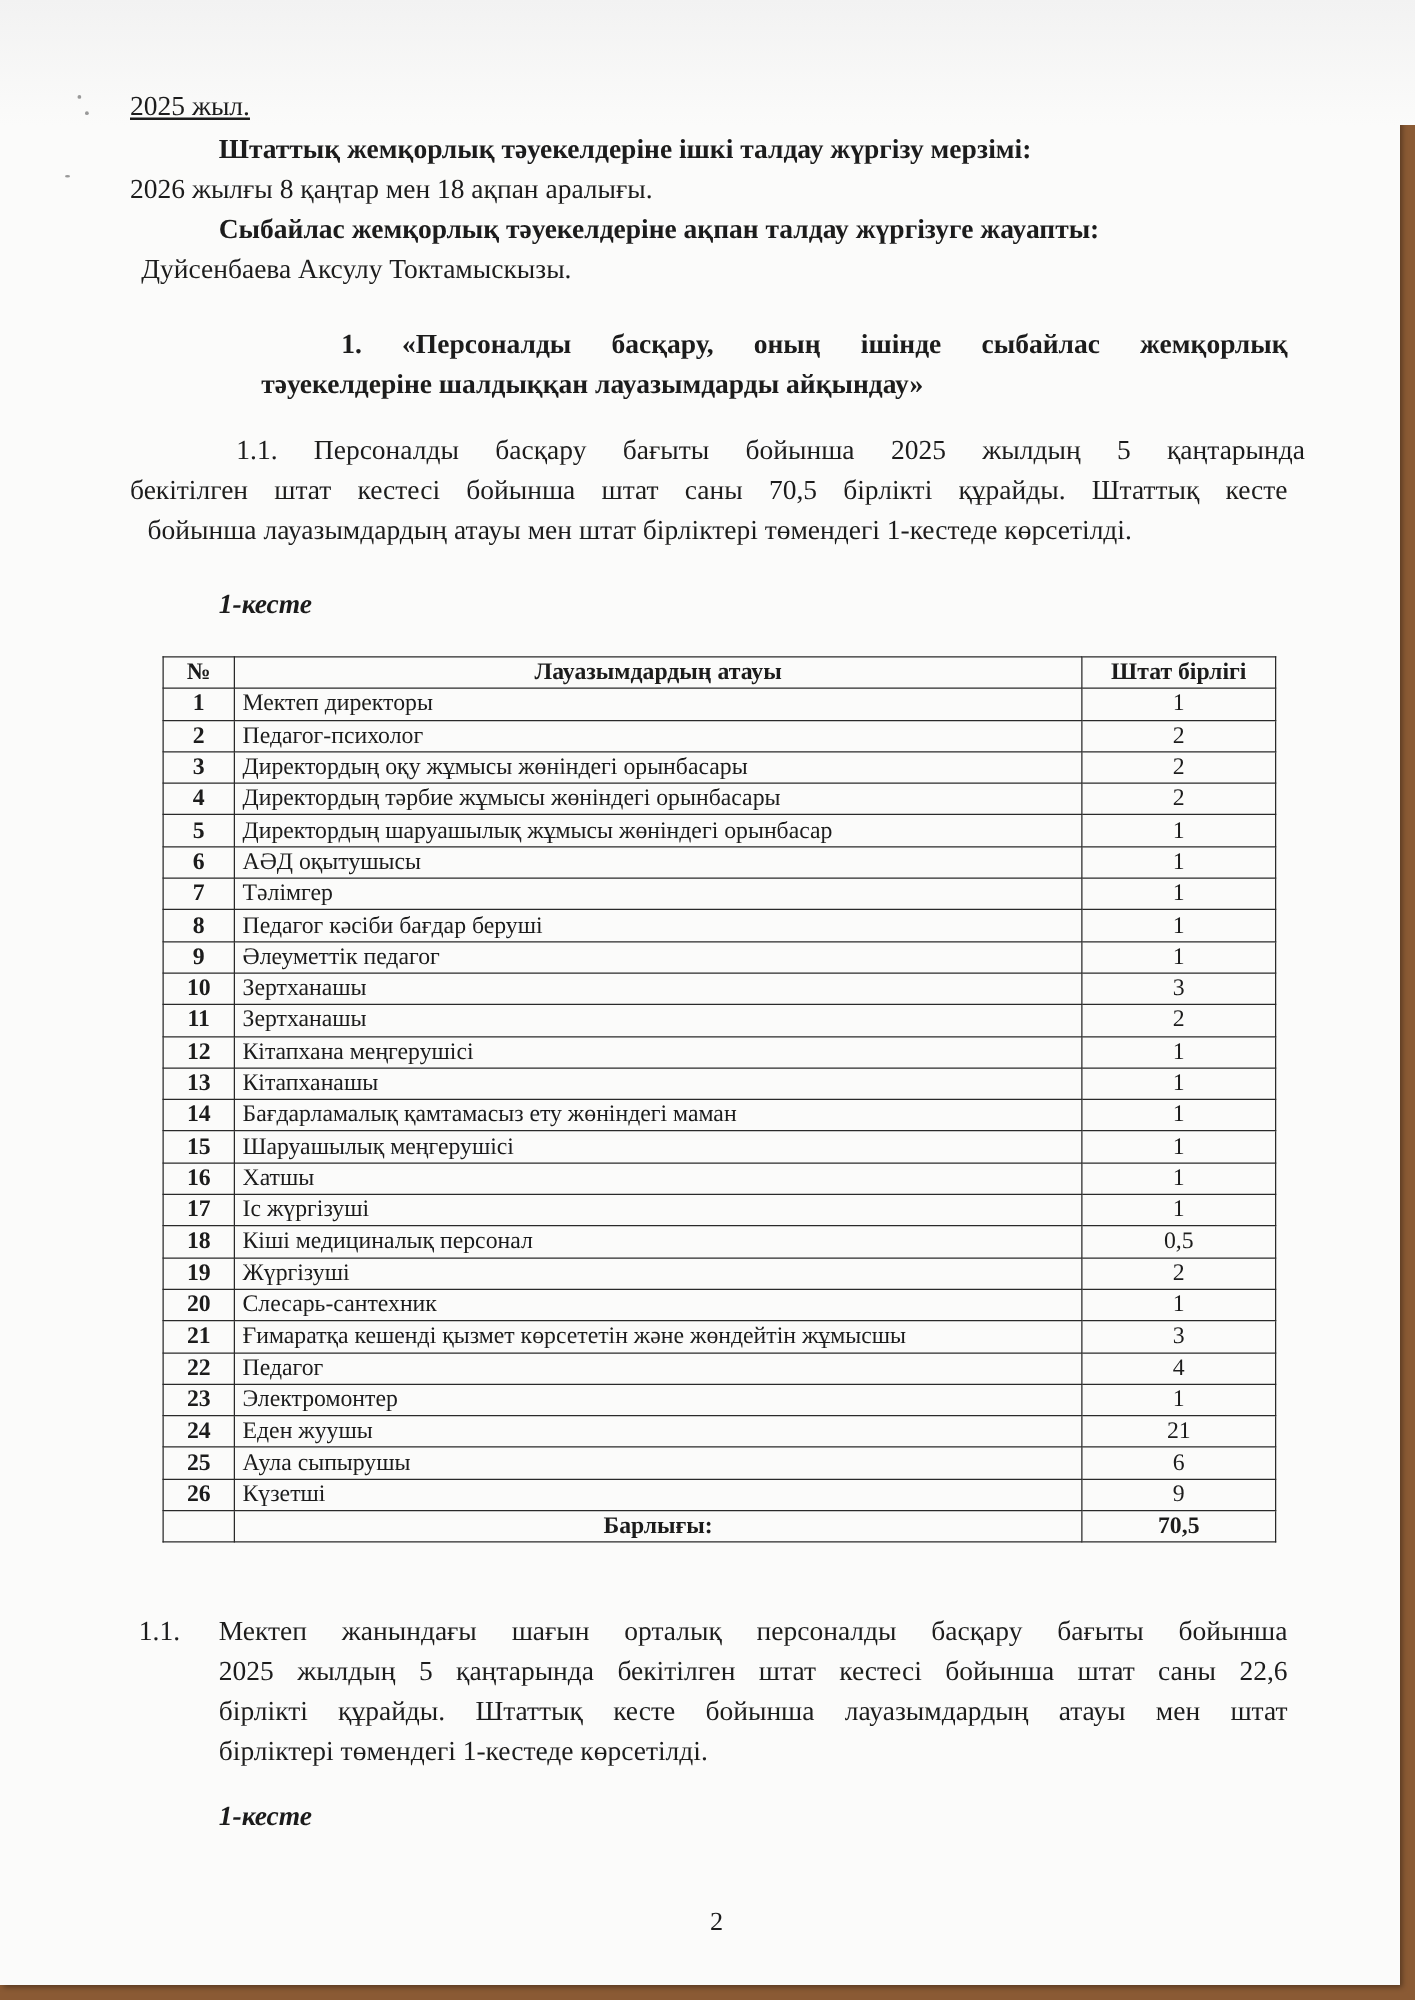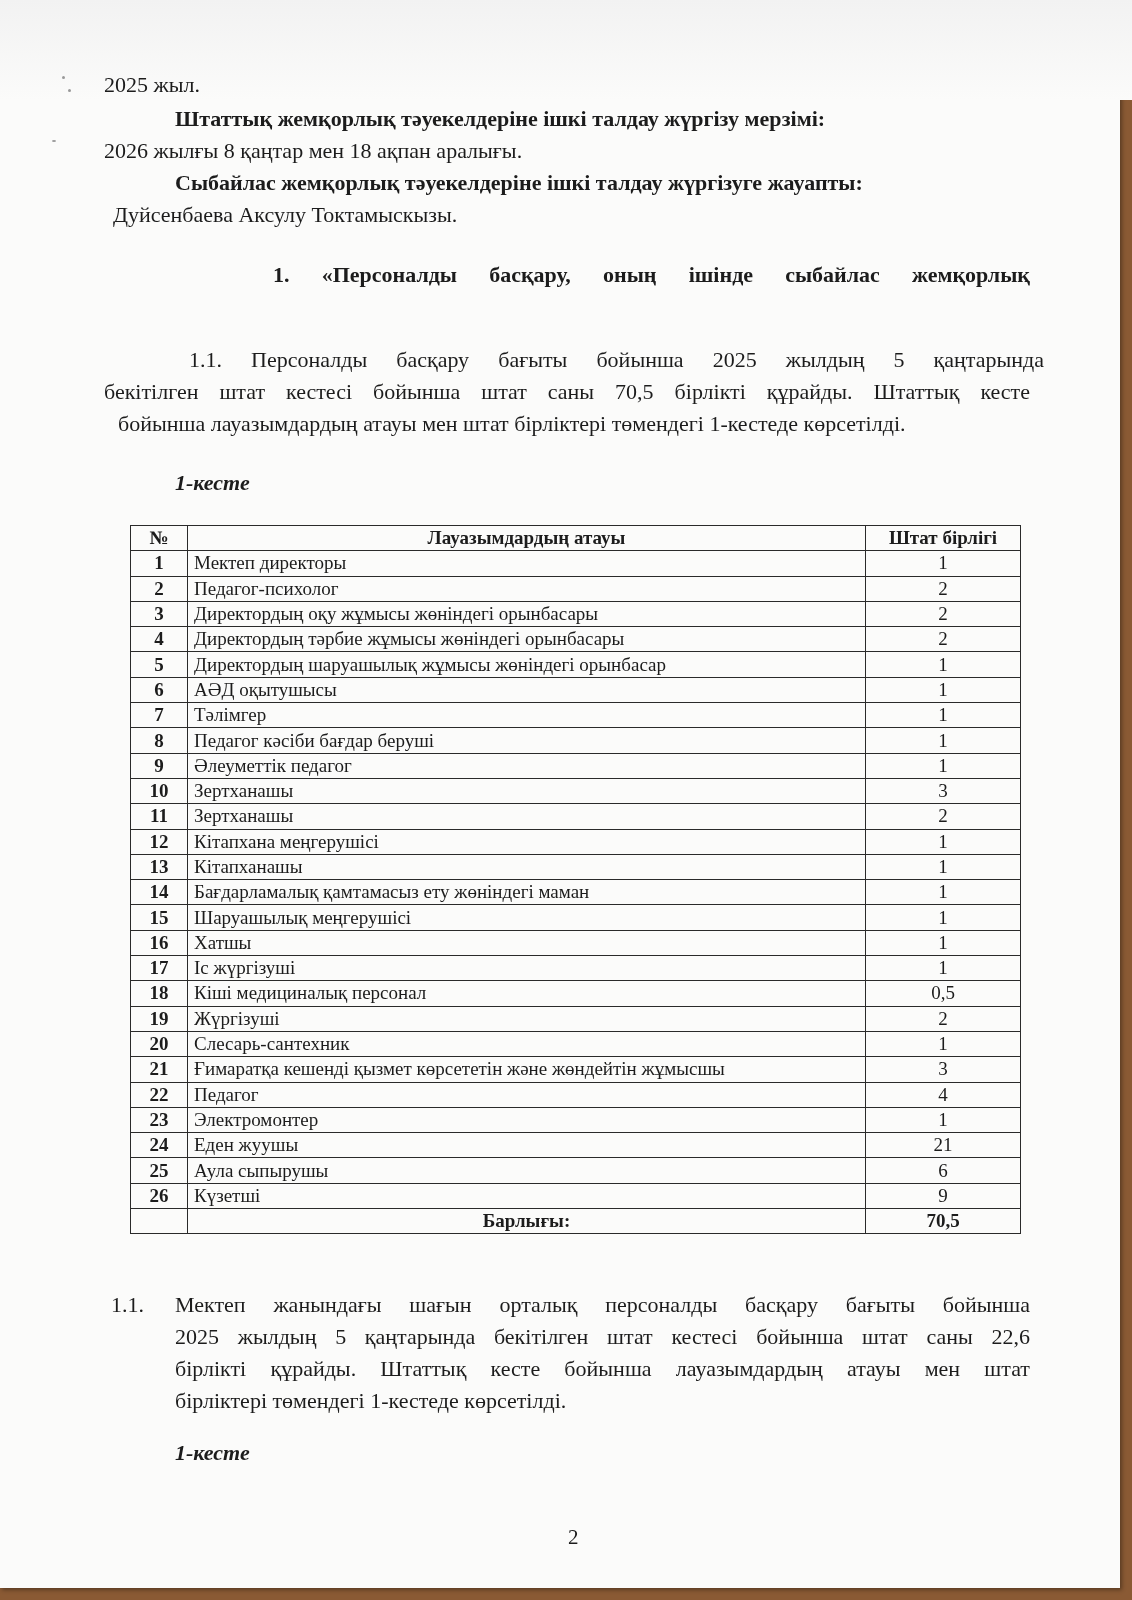--- a/index.html
+++ b/index.html
@@ -44,27 +44,28 @@
 </head>
 <body>
 
 <div class="page">
   <div class="page-top"></div>
 
   <span class="speck" style="left:62px;top:76px;"></span>
   <span class="speck" style="left:68px;top:89px;"></span>
   <span class="speck" style="left:52px;top:140px;width:4px;height:2px;"></span>
 
-  <div class="line" style="left:104px;top:72px;">2025 жыл.</div>
+  <div class="line" style="left:104px;top:72px;text-decoration:underline;">2025 жыл.</div>
   <div class="line bold" style="left:175px;top:106px;">Штаттық жемқорлық тәуекелдеріне ішкі талдау жүргізу мерзімі:</div>
   <div class="line" style="left:104px;top:138px;">2026 жылғы 8 қаңтар мен 18 ақпан аралығы.</div>
-  <div class="line bold" style="left:175px;top:170px;">Сыбайлас жемқорлық тәуекелдеріне ішкі талдау жүргізуге жауапты:</div>
+  <div class="line bold" style="left:175px;top:170px;">Сыбайлас жемқорлық тәуекелдеріне ақпан талдау жүргізуге жауапты:</div>
   <div class="line" style="left:113px;top:202px;">Дуйсенбаева Аксулу Токтамыскызы.</div>
 
   <div class="line bold just" style="left:273px;top:262px;width:757px;">1. «Персоналды басқару, оның ішінде сыбайлас жемқорлық</div>
+  <div class="line bold" style="left:209px;top:294px;">тәуекелдеріне шалдыққан лауазымдарды айқындау»</div>
 
   <div class="line just" style="left:189px;top:347px;width:855px;">1.1. Персоналды басқару бағыты бойынша 2025 жылдың 5 қаңтарында</div>
   <div class="line just" style="left:104px;top:379px;width:926px;">бекітілген штат кестесі бойынша штат саны 70,5 бірлікті құрайды. Штаттық кесте</div>
   <div class="line" style="left:104px;top:411px;margin-left:14px;">бойынша лауазымдардың атауы мен штат бірліктері төмендегі 1-кестеде көрсетілді.</div>
 
   <div class="line italic-bold" style="left:175px;top:470px;">1-кесте</div>
 
   <table class="staff">
     <thead>
       <tr>

